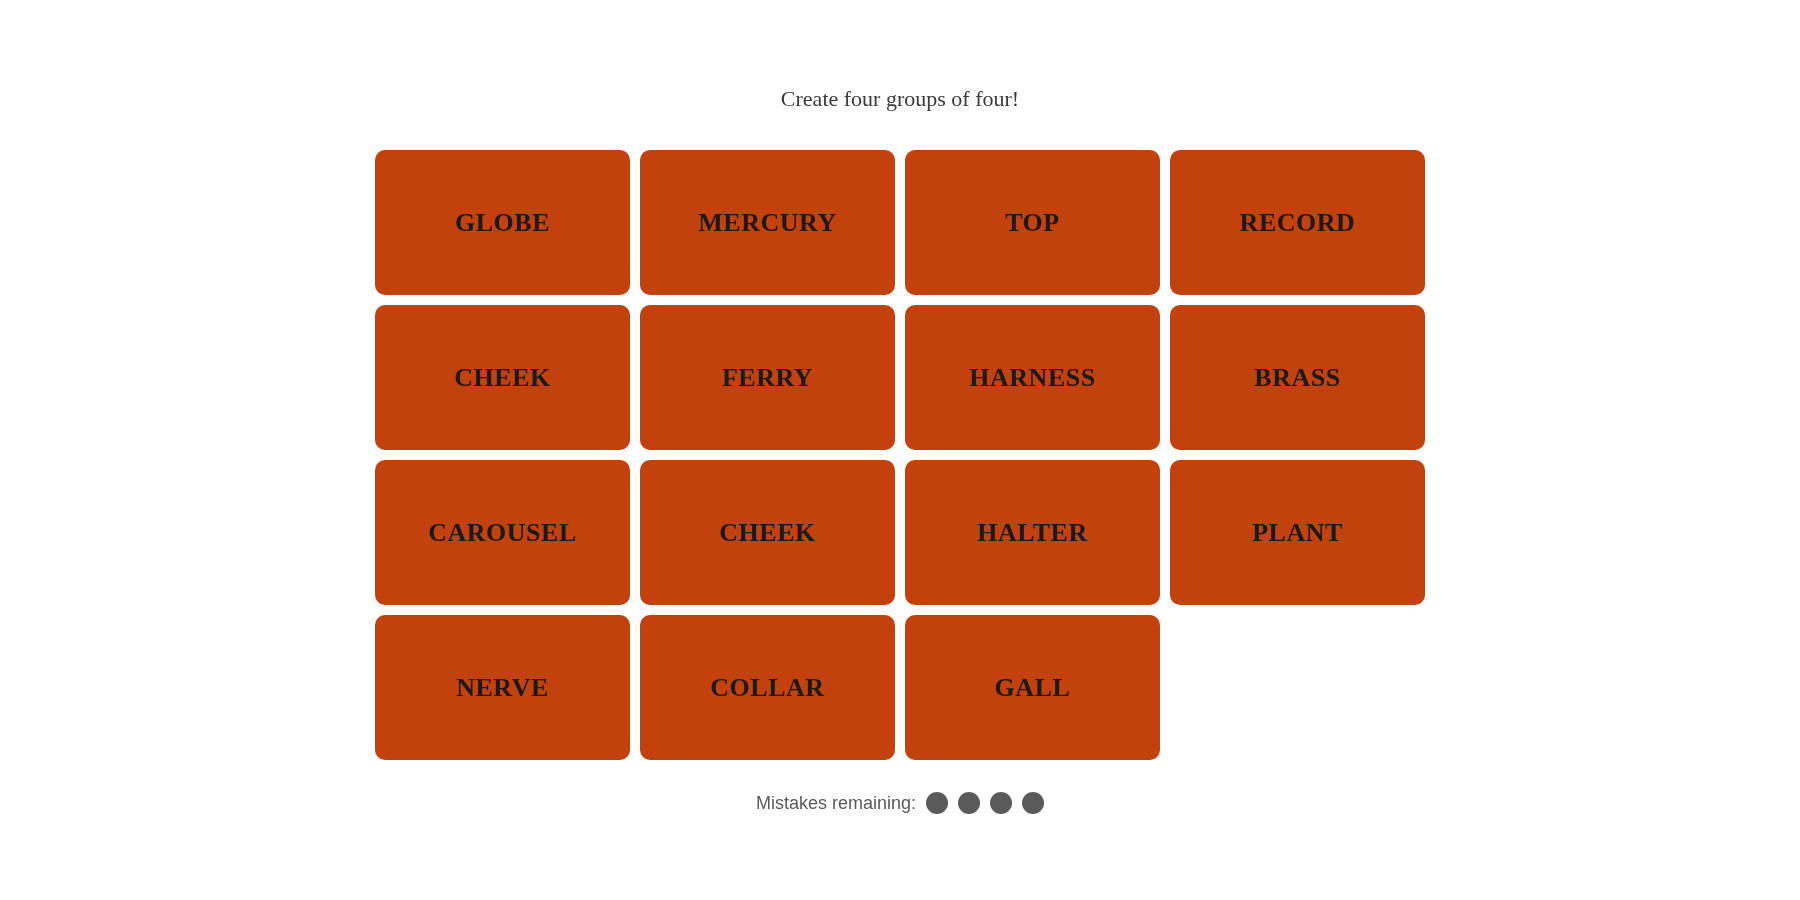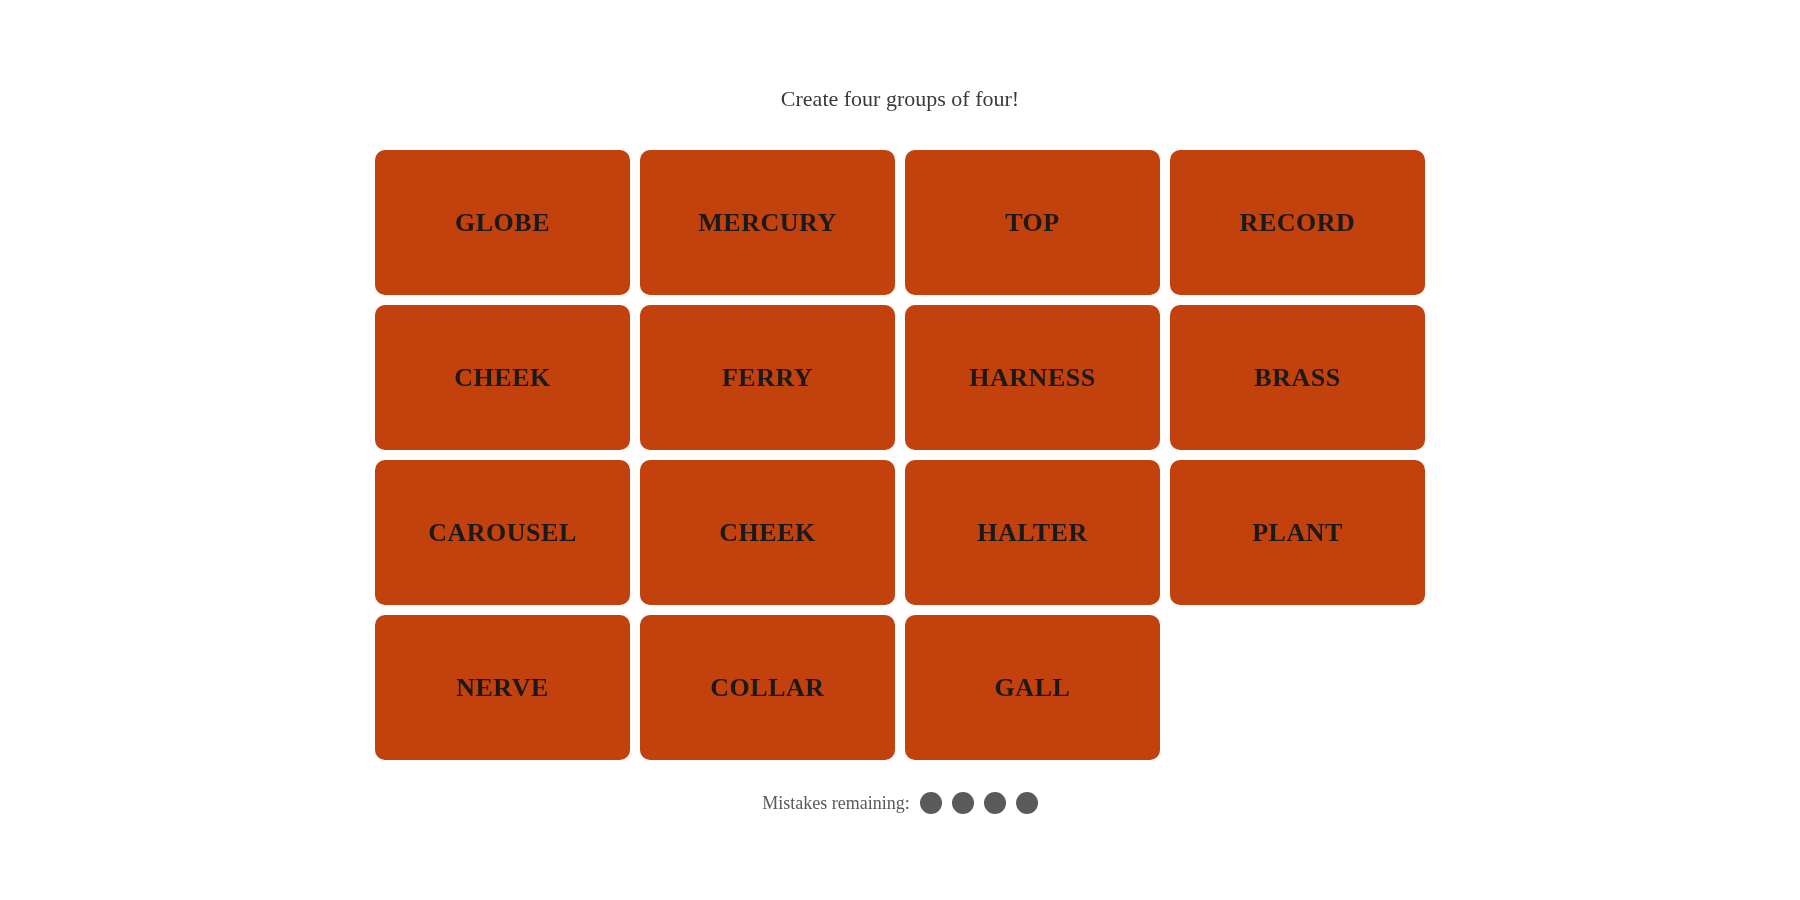--- a/index.html
+++ b/index.html
@@ -64,21 +64,21 @@
     .mistakes-row {
       display: flex;
       align-items: center;
       gap: 10px;
       margin-top: 8px;
     }
 
     .mistakes-label {
       font-size: 18px;
       color: #5a5a5a;
-      font-family: Liberation Serif, serif;
+      font-family: Liberation Sans, sans-serif;
     }
 
     .mistake-dot {
       width: 22px;
       height: 22px;
       border-radius: 50%;
       background-color: #5a5a5a;
       display: inline-block;
     }
   </style>

